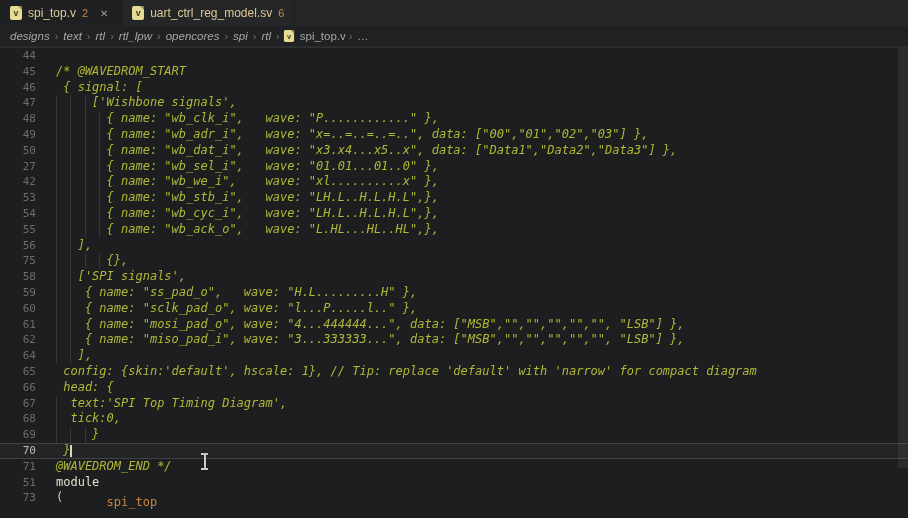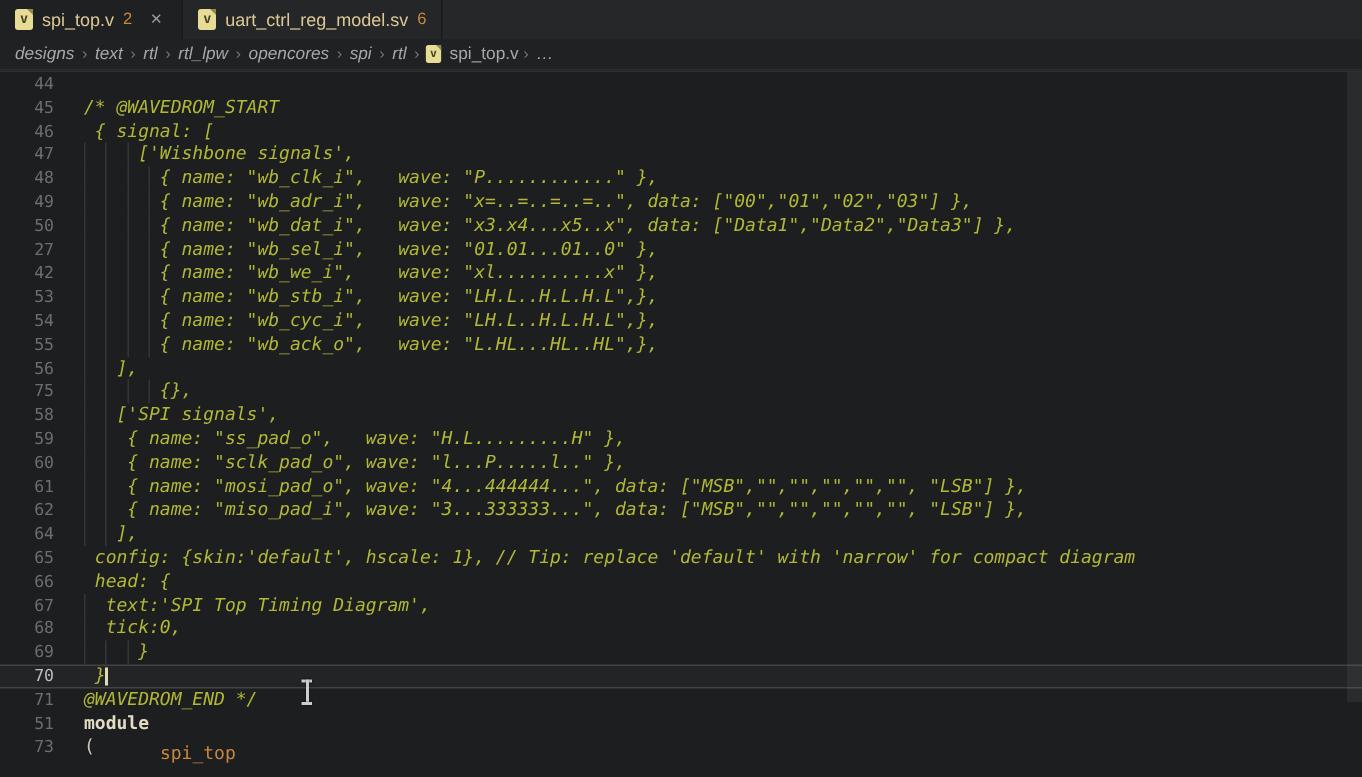--- a/index.html
+++ b/index.html
@@ -45,21 +45,21 @@
   .code-line{position:relative;height:15.8px;display:flex;align-items:center;
       font-family:"DejaVu Sans Mono",monospace;font-size:12px;line-height:15.8px;white-space:pre;}
   .code-line .num{display:inline-block;width:36px;flex:0 0 36px;text-align:right;
       color:var(--lnum);font-size:11px;font-style:normal;}
   .code-line .text{position:absolute;left:56px;top:0;height:100%;display:flex;align-items:center;}
   .code-line.current{background:var(--curline-bg);border-top:1px solid var(--curline-border);
       border-bottom:1px solid var(--curline-border);}
   .code-line.current .num{color:var(--lnum-act);}
   .guide{position:absolute;top:0;bottom:0;width:1px;background:var(--guide);}
   .tok-cmt{color:var(--cmt);font-style:italic;}
-  .tok-kw{color:var(--kw);font-weight:bold;}
+  .tok-kw{color:var(--kw);font-weight:normal;}
   .tok-id{color:var(--id);margin-top:40px;}
   .tok-pl{color:var(--pl);}
 
   
   .caret{position:absolute;width:2px;top:1px;bottom:1px;background:var(--caret);}
 
   
   .ibeam{position:absolute;width:9px;height:17px;pointer-events:none;}
   .ibeam .stem{position:absolute;left:3.5px;top:0;bottom:0;width:2px;background:#cbcccd;box-shadow:0 0 1px #000;}
   .ibeam .serif-top,.ibeam .serif-bottom{position:absolute;left:1px;width:7px;height:2px;background:#cbcccd;box-shadow:0 0 1px #000;}

